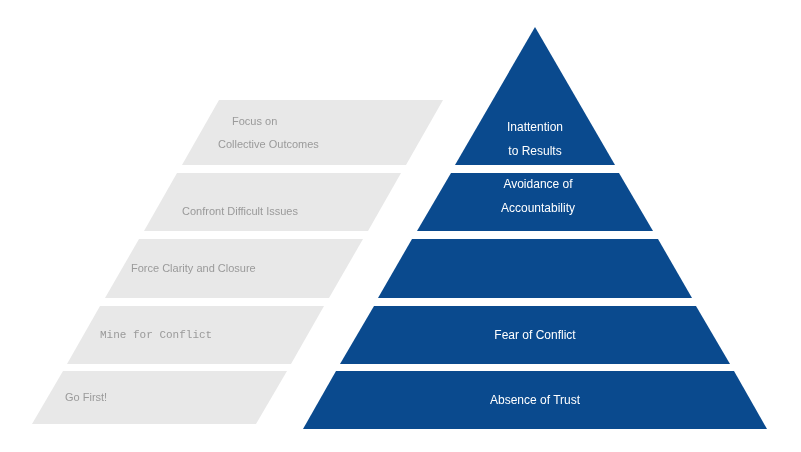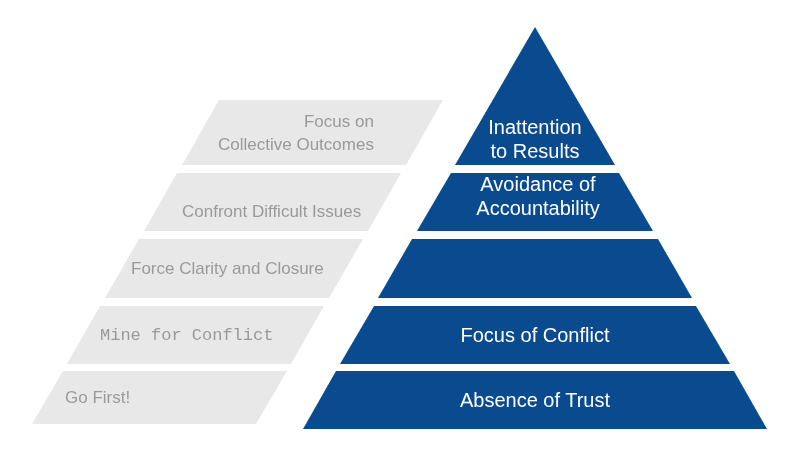--- a/index.html
+++ b/index.html
@@ -25,31 +25,31 @@
 
   .label {
     position: absolute;
     display: flex;
     align-items: center;
     white-space: pre-line;
     pointer-events: none;
   }
   .dys-label {
     color: var(--pyramid-text, #ffffff);
-    font-size: 20px;
+    font-size: 12px;
     line-height: 24px;
     justify-content: center;
     text-align: center;
   }
   .beh-label {
     color: var(--behavior-text, #9a9a9a);
-    font-size: 17px;
+    font-size: 11px;
     line-height: 23px;
     justify-content: flex-start;
-    text-align: right;
+    text-align: left;
   }
   
   .bl1 { left: 336px; top: 371px; width: 398px; height: 58px; }
   .bl2 { left: 374px; top: 306px; width: 322px; height: 58px; }
   .bl3 { left: 412px; top: 239px; width: 246px; height: 59px; }
   .bl4 { left: 444px; top: 173px; width: 188px; height: 46px; }
   .bl5 { left: 445px; top: 110px; width: 180px; height: 58px; }
   
   .gl1 { left: 65px;  top: 371px; height: 53px; }
   .gl2 { left: 100px; top: 306px; height: 58px; font-family: Liberation Mono, monospace; }
@@ -71,21 +71,21 @@
     <polygon class="behavior-shape" points="219,100 443,100 406,165 182,165"></polygon>
 
     <polygon class="tier-shape" points="336,371 734,371 767,429 303,429"></polygon>
     <polygon class="tier-shape" points="374,306 696,306 730,364 340,364"></polygon>
     <polygon class="tier-shape" points="412,239 658,239 692,298 378,298"></polygon>
     <polygon class="tier-shape" points="451,173 619,173 653,231 417,231"></polygon>
     <polygon class="tier-shape" points="535,27 615,165 455,165"></polygon>
   </svg>
 
   <div class="label dys-label bl1">Absence of Trust</div>
-  <div class="label dys-label bl2">Focus of Conflict</div>
+  <div class="label dys-label bl2">Fear of Conflict</div>
   <div class="label dys-label bl4">Avoidance of
 Accountability</div>
   <div class="label dys-label bl5">Inattention
 to Results</div>
 
   <div class="label beh-label gl1">Go First!</div>
   <div class="label beh-label gl2">Mine for Conflict</div>
   <div class="label beh-label gl3">Force Clarity and Closure</div>
   <div class="label beh-label gl4">Confront Difficult Issues</div>
   <div class="label beh-label gl5">Focus on

